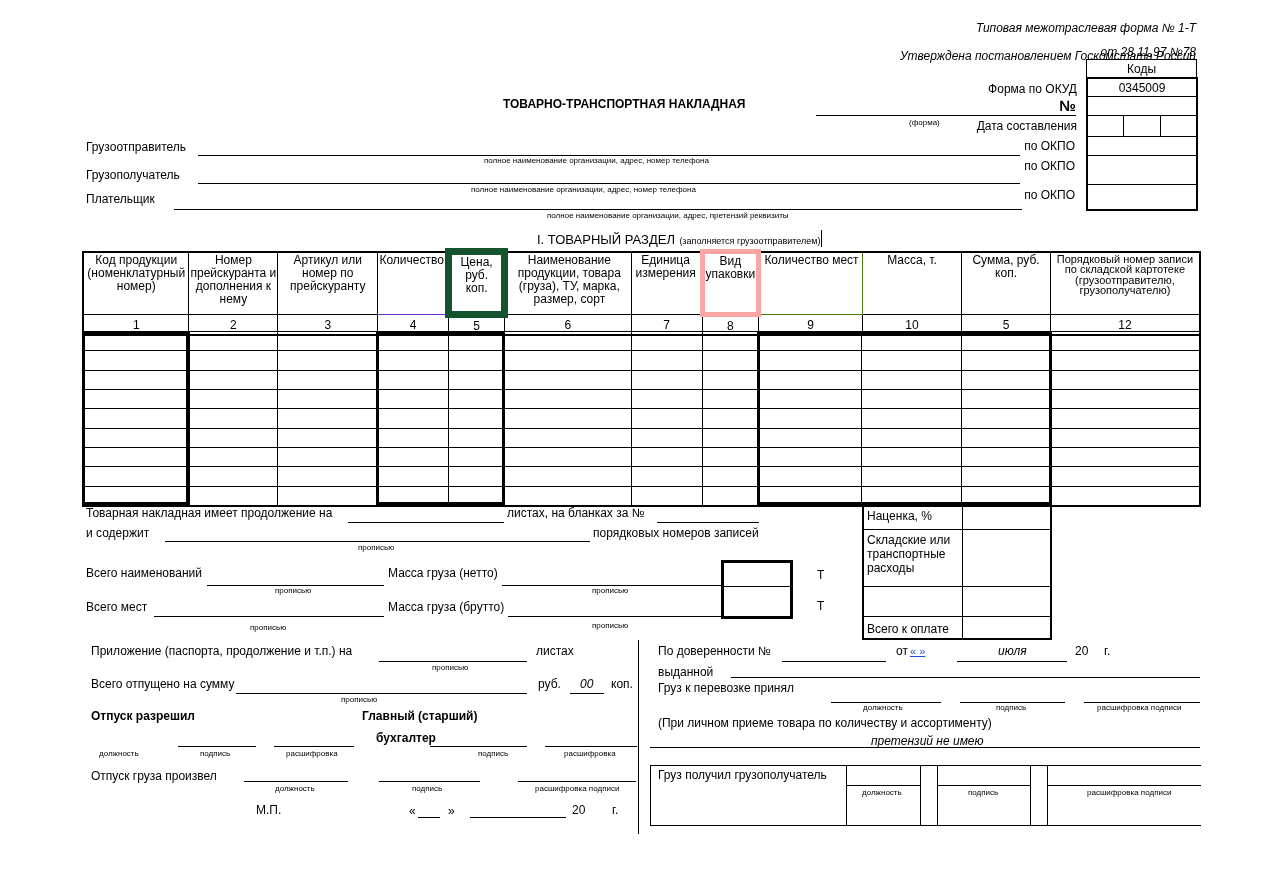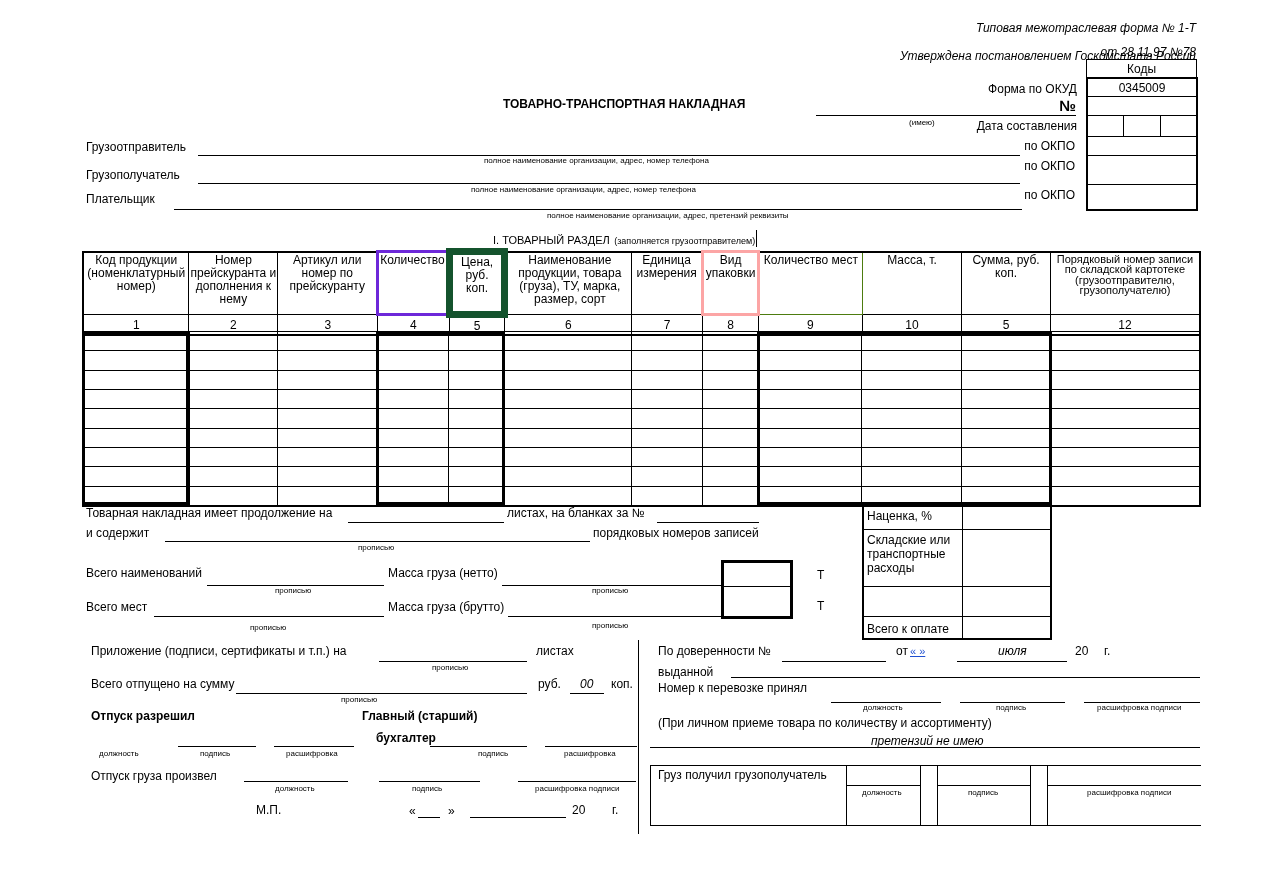--- a/index.html
+++ b/index.html
@@ -40,36 +40,36 @@
 
 <div class="a t12" style="right:185px;top:82px;">Форма по ОКУД</div>
 <div class="a b" style="right:186px;top:97px;font-size:15px;">№</div>
 <div class="a t12" style="right:185px;top:119px;">Дата составления</div>
 <div class="a t12" style="right:187px;top:139px;">по ОКПО</div>
 <div class="a t12" style="right:187px;top:159px;">по ОКПО</div>
 <div class="a t12" style="right:187px;top:188px;">по ОКПО</div>
 
 <div class="a b" style="left:503px;top:97px;font-size:12px;">ТОВАРНО-ТРАНСПОРТНАЯ НАКЛАДНАЯ</div>
 <div class="ln" style="left:816px;top:115px;width:260px;"></div>
-<div class="a t8" style="left:909px;top:118px;">(имею)</div>
+<div class="a t8" style="left:909px;top:118px;">(форма)</div>
 
 <div class="a t12" style="left:86px;top:140px;">Грузоотправитель</div>
 <div class="ln" style="left:198px;top:155px;width:822px;"></div>
 <div class="a t8" style="left:484px;top:156px;">полное наименование организации, адрес, номер телефона</div>
 
 <div class="a t12" style="left:86px;top:168px;">Грузополучатель</div>
 <div class="ln" style="left:198px;top:183px;width:822px;"></div>
 <div class="a t8" style="left:471px;top:185px;">полное наименование организации, адрес, номер телефона</div>
 
 <div class="a t12" style="left:86px;top:192px;">Плательщик</div>
 <div class="ln" style="left:174px;top:209px;width:848px;"></div>
 <div class="a t8" style="left:547px;top:211px;">полное наименование организации, адрес, претензий реквизиты</div>
 
 <div class="a" style="left:493px;top:230px;">
-  <span style="font-size:11px;">I. ТОВАРНЫЙ РАЗДЕЛ</span>
+  <span style="font-size:13px;margin-left:44px;">I. ТОВАРНЫЙ РАЗДЕЛ</span>
   <span style="font-size:9px;">(заполняется грузоотправителем)</span><span style="border-left:1px solid #000;margin-left:1px;"></span>
 </div>
 
 <table style="position:absolute;left:82px;top:248px;width:1119px;border:2px solid #000;">
   <colgroup>
     <col style="width:106px">
       <col style="width:89px">
       <col style="width:100px">
       <col style="width:71px">
       <col style="width:56px">
@@ -79,25 +79,25 @@
       <col style="width:104px">
       <col style="width:100px">
       <col style="width:89px">
       <col style="width:150px">
   </colgroup>
   <tbody>
       <tr class="hdr" style="height:63px;">
     <td style="border:1px solid #000;">Код продукции (номенклатурный номер)</td>
     <td style="border:1px solid #000;">Номер прейскуранта и дополнения к нему</td>
     <td style="border:1px solid #000;">Артикул или номер по прейскуранту</td>
-    <td style="border:3px solid #6d28d9;">Количество</td>
+    <td style="border:1px solid #6d28d9;">Количество</td>
     <td style="border:7px solid #14532d;">Цена, руб. коп.</td>
     <td style="border:1px solid #000;">Наименование продукции, товара (груза), ТУ, марка, размер, сорт</td>
     <td style="border:1px solid #000;">Единица измерения</td>
-    <td style="border:3px solid #fca5a5;">Вид упаковки</td>
+    <td style="border:5px solid #fca5a5;">Вид упаковки</td>
     <td style="border:1px solid #4d7c0f;">Количество мест</td>
     <td style="border:1px solid #000;">Масса, т.</td>
     <td style="border:1px solid #000;">Сумма, руб. коп.</td>
     <td style="border:1px solid #000;font-size:11px;line-height:10.5px;">Порядковый номер записи по складской картотеке (грузоотправителю, грузополучателю)</td>
   </tr>
   <tr class="num">
     <td style="border:1px solid #000;">1</td>
     <td style="border:1px solid #000;">2</td>
     <td style="border:1px solid #000;">3</td>
     <td style="border:1px solid #000;">4</td>
@@ -283,21 +283,21 @@
 <div class="vl" style="left:962px;top:505px;height:134px;"></div>
 <div class="ln" style="left:863px;top:529px;width:188px;"></div>
 <div class="ln" style="left:863px;top:586px;width:188px;"></div>
 <div class="ln" style="left:863px;top:616px;width:188px;"></div>
 <div class="a t12" style="left:867px;top:509px;">Наценка, %</div>
 <div class="a t12" style="left:867px;top:533px;width:92px;white-space:normal;line-height:14px;">Складские или транспортные расходы</div>
 <div class="a t12" style="left:867px;top:622px;">Всего к оплате</div>
 
 <div class="vl" style="left:638px;top:640px;height:194px;"></div>
 
-<div class="a t12" style="left:91px;top:644px;">Приложение (подписи, сертификаты и т.п.) на</div>
+<div class="a t12" style="left:91px;top:644px;">Приложение (паспорта, продолжение и т.п.) на</div>
 <div class="ln" style="left:379px;top:661px;width:148px;"></div>
 <div class="a t8" style="left:432px;top:663px;">прописью</div>
 <div class="a t12" style="left:536px;top:644px;">листах</div>
 
 <div class="a t12" style="left:91px;top:677px;">Всего отпущено на сумму</div>
 <div class="ln" style="left:236px;top:693px;width:291px;"></div>
 <div class="a t8" style="left:341px;top:695px;">прописью</div>
 <div class="a t12" style="left:538px;top:677px;">руб.</div>
 <div class="a t12 it" style="left:580px;top:677px;">00</div>
 <div class="ln" style="left:570px;top:693px;width:34px;"></div>
@@ -338,21 +338,21 @@
 <div class="a t12" style="left:896px;top:644px;">от</div>
 <div class="a t11" style="left:910px;top:645px;color:#1f4fd1;text-decoration:underline;">«  »</div>
 <div class="a t12 it" style="left:998px;top:644px;">июля</div>
 <div class="ln" style="left:957px;top:661px;width:110px;"></div>
 <div class="a t12" style="left:1075px;top:644px;">20</div>
 <div class="a t12" style="left:1104px;top:644px;">г.</div>
 
 <div class="a t12" style="left:658px;top:665px;">выданной</div>
 <div class="ln" style="left:731px;top:677px;width:469px;"></div>
 
-<div class="a t12" style="left:658px;top:681px;">Номер к перевозке принял</div>
+<div class="a t12" style="left:658px;top:681px;">Груз к перевозке принял</div>
 <div class="ln" style="left:831px;top:702px;width:110px;"></div>
 <div class="ln" style="left:960px;top:702px;width:105px;"></div>
 <div class="ln" style="left:1084px;top:702px;width:116px;"></div>
 <div class="a t8" style="left:863px;top:703px;">должность</div>
 <div class="a t8" style="left:996px;top:703px;">подпись</div>
 <div class="a t8" style="left:1097px;top:703px;">расшифровка подписи</div>
 
 <div class="a t12" style="left:658px;top:716px;">(При личном приеме товара по количеству и ассортименту)</div>
 <div class="a t12 it" style="left:871px;top:734px;">претензий не имею</div>
 <div class="ln" style="left:650px;top:747px;width:550px;"></div>

